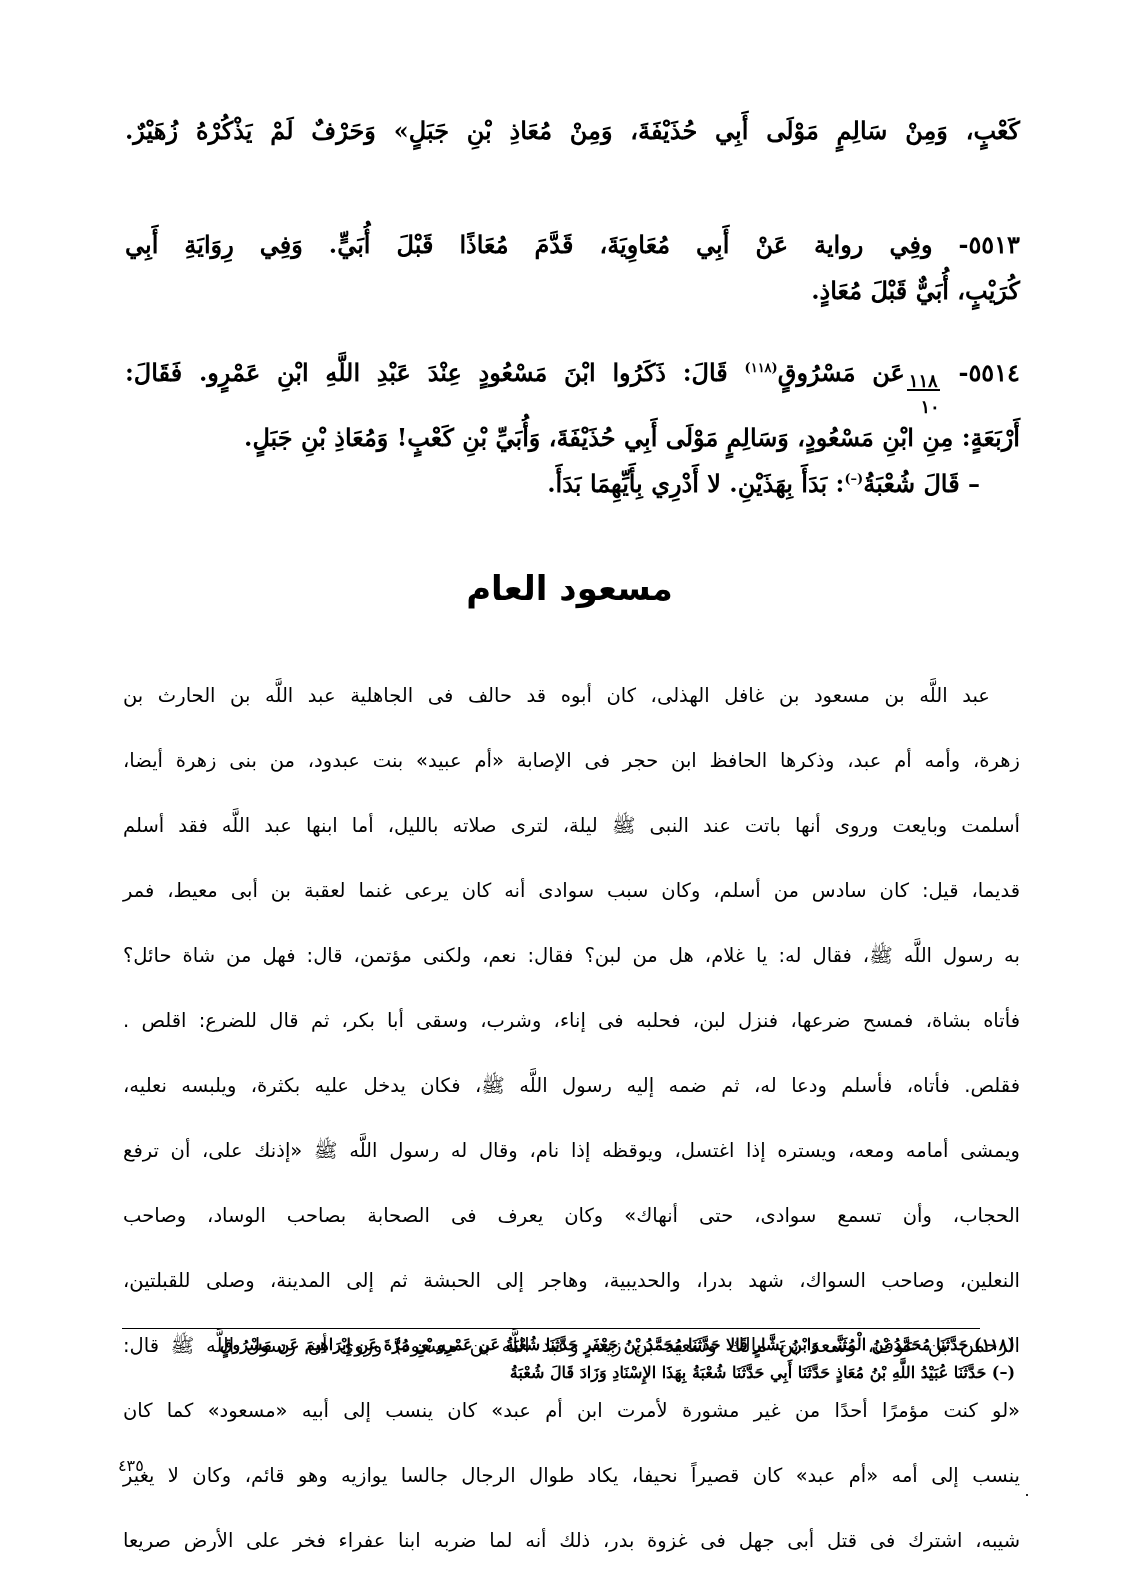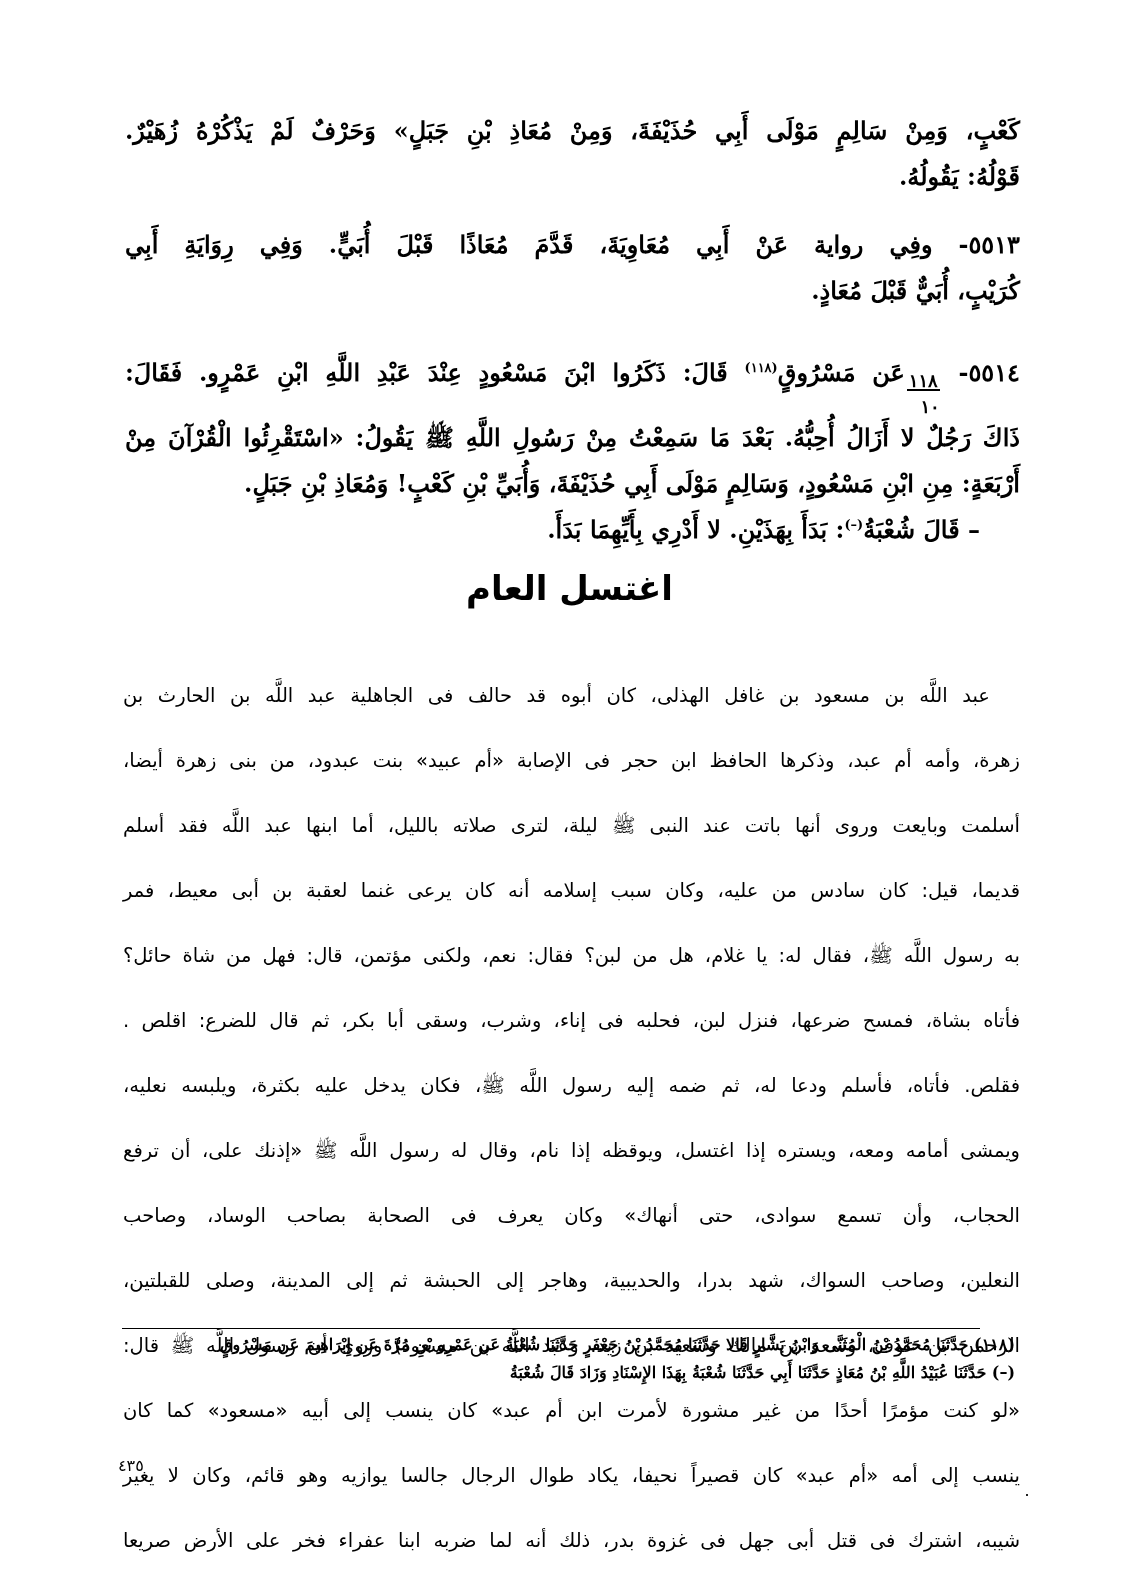--- a/index.html
+++ b/index.html
@@ -134,42 +134,40 @@
       background: #222;
     }
   </style>
 </head>
 <body>
 
 <div class="page">
 
   <div class="block" style="top: 100px;">
     <span class="hadith-line">كَعْبٍ، وَمِنْ سَالِمٍ مَوْلَى أَبِي حُذَيْفَةَ، وَمِنْ مُعَاذِ بْنِ جَبَلٍ» وَحَرْفٌ لَمْ يَذْكُرْهُ زُهَيْرٌ.</span>
-    <span class="hadith-line last">قَوْلُهُ: يَقُولُهُ.</span>
   </div>
 
   <div class="block" style="top: 214px;">
     <span class="hadith-line"><span class="num">٥٥١٣</span><span>- وفِي رواية عَنْ أَبِي مُعَاوِيَةَ، قَدَّمَ مُعَاذًا قَبْلَ أُبَيٍّ. وَفِي رِوَايَةِ أَبِي</span></span>
     <span class="hadith-line last">كُرَيْبٍ، أُبَيٌّ قَبْلَ مُعَاذٍ.</span>
   </div>
 
   <div class="block" style="top: 326px;">
     <span class="hadith-line"><span class="num">٥٥١٤</span>- <span class="frac"><span class="top">١١٨</span><span class="bottom">١٠</span></span><span>عَن مَسْرُوقٍ</span><sup class="fn">(١١٨)</sup> <span>قَالَ: ذَكَرُوا ابْنَ مَسْعُودٍ عِنْدَ عَبْدِ اللَّهِ ابْنِ عَمْرٍو. فَقَالَ:</span></span>
-    <span class="hadith-line">ذَاكَ رَجُلٌ لا أَزَالُ أُحِبُّهُ. بَعْدَ مَا سَمِعْتُ مِنْ رَسُولِ اللَّهِ ﷺ يَقُولُ: «اسْتَقْرِئُوا الْقُرْآنَ مِنْ</span>
     <span class="hadith-line last">أَرْبَعَةٍ: مِنِ ابْنِ مَسْعُودٍ، وَسَالِمٍ مَوْلَى أَبِي حُذَيْفَةَ، وَأُبَيِّ بْنِ كَعْبٍ! وَمُعَاذِ بْنِ جَبَلٍ.</span>
     <span class="hadith-line last" style="padding-right: 40px;"><span>– قَالَ شُعْبَةُ</span><sup class="fn">(–)</sup><span>: بَدَأَ بِهَذَيْنِ. لا أَدْرِي بِأَيِّهِمَا بَدَأَ.</span></span>
   </div>
 
-  <div class="heading">اغتسل العام</div>
+  <div class="heading">مسعود العام</div>
 
   <div class="block" style="top: 640px; left: 123px; width: 897px;">
     <span class="body-line indent">عبد اللَّه بن مسعود بن غافل الهذلى، كان أبوه قد حالف فى الجاهلية عبد اللَّه بن الحارث بن</span>
     <span class="body-line">زهرة، وأمه أم عبد، وذكرها الحافظ ابن حجر فى الإصابة «أم عبيد» بنت عبدود، من بنى زهرة أيضا،</span>
     <span class="body-line">أسلمت وبايعت وروى أنها باتت عند النبى ﷺ ليلة، لترى صلاته بالليل، أما ابنها عبد اللَّه فقد أسلم</span>
-    <span class="body-line">قديما، قيل: كان سادس من عليه، وكان سبب إسلامه أنه كان يرعى غنما لعقبة بن أبى معيط، فمر</span>
+    <span class="body-line">قديما، قيل: كان سادس من أسلم، وكان سبب سوادى أنه كان يرعى غنما لعقبة بن أبى معيط، فمر</span>
     <span class="body-line">به رسول اللَّه ﷺ، فقال له: يا غلام، هل من لبن؟ فقال: نعم، ولكنى مؤتمن، قال: فهل من شاة حائل؟</span>
     <span class="body-line">فأتاه بشاة، فمسح ضرعها، فنزل لبن، فحلبه فى إناء، وشرب، وسقى أبا بكر، ثم قال للضرع: اقلص .</span>
     <span class="body-line">فقلص. فأتاه، فأسلم ودعا له، ثم ضمه إليه رسول اللَّه ﷺ، فكان يدخل عليه بكثرة، ويلبسه نعليه،</span>
     <span class="body-line">ويمشى أمامه ومعه، ويستره إذا اغتسل، ويوقظه إذا نام، وقال له رسول اللَّه ﷺ «إذنك على، أن ترفع</span>
     <span class="body-line">الحجاب، وأن تسمع سوادى، حتى أنهاك» وكان يعرف فى الصحابة بصاحب الوساد، وصاحب</span>
     <span class="body-line">النعلين، وصاحب السواك، شهد بدرا، والحديبية، وهاجر إلى الحبشة ثم إلى المدينة، وصلى للقبلتين،</span>
     <span class="body-line">الرحمن بن عوف، وسعد بن مالك وسعيد بن زيد، وعبد اللَّه بن مسعود) وروى أن رسول اللَّه ﷺ قال:</span>
     <span class="body-line">«لو كنت مؤمرًا أحدًا من غير مشورة لأمرت ابن أم عبد» كان ينسب إلى أبيه «مسعود» كما كان</span>
     <span class="body-line">ينسب إلى أمه «أم عبد» كان قصيراً نحيفا، يكاد طوال الرجال جالسا يوازيه وهو قائم، وكان لا يغير</span>
     <span class="body-line">شيبه، اشترك فى قتل أبى جهل فى غزوة بدر، ذلك أنه لما ضربه ابنا عفراء فخر على الأرض صريعا</span>

